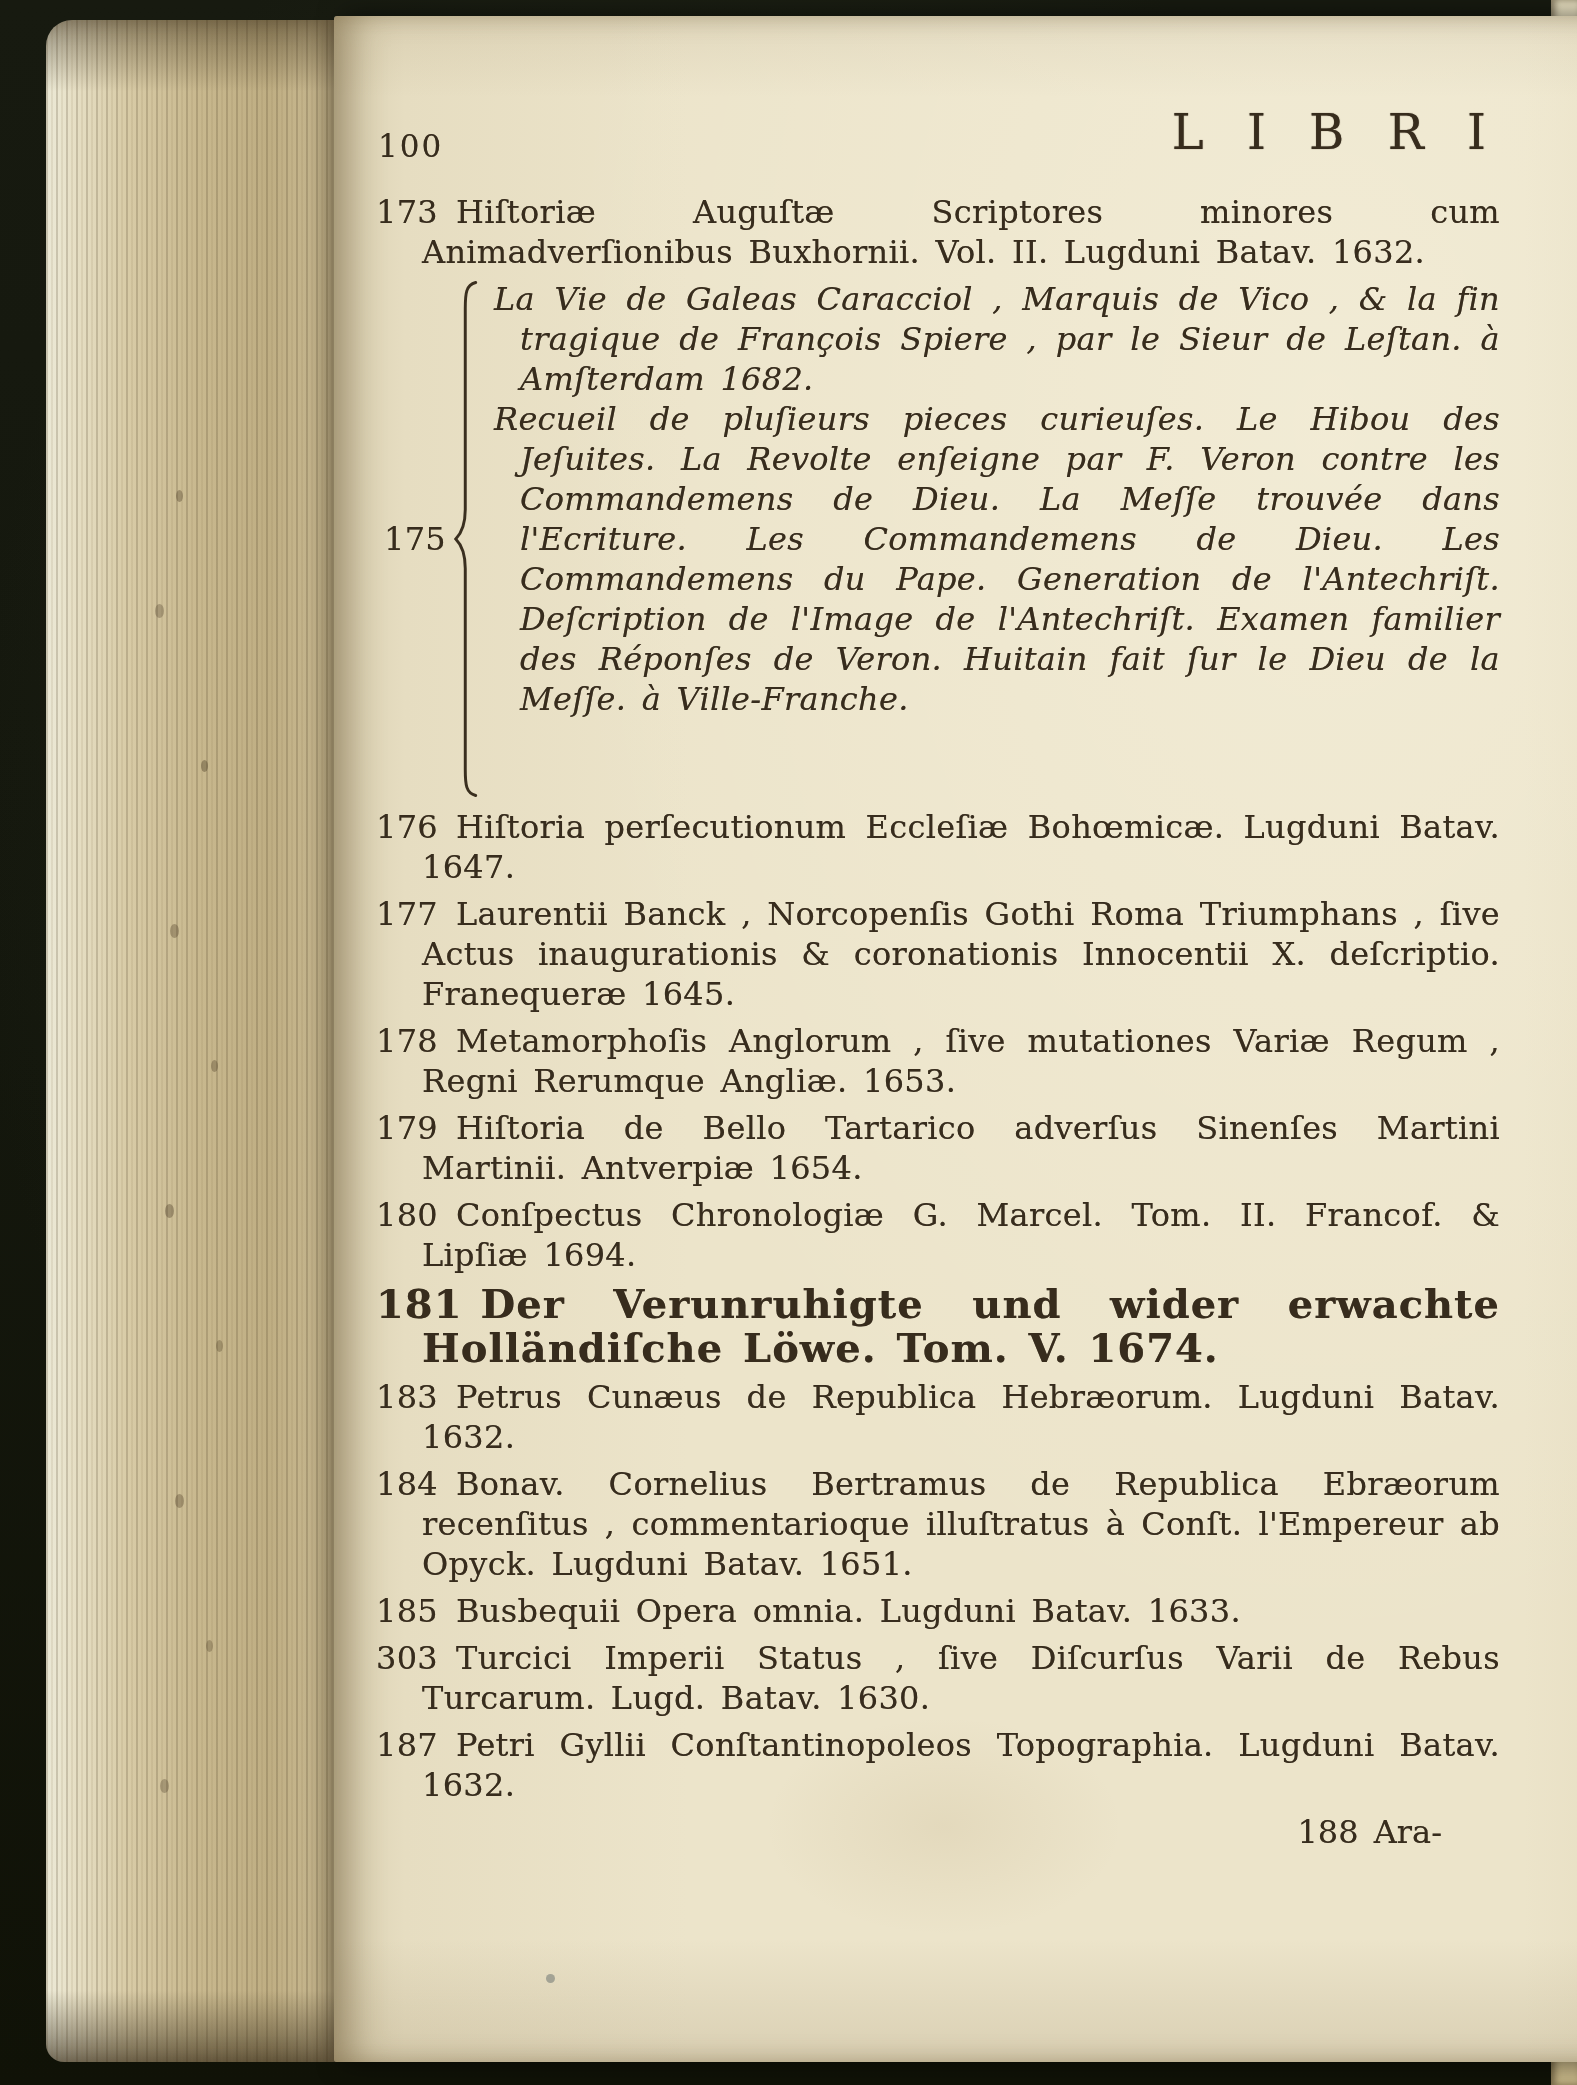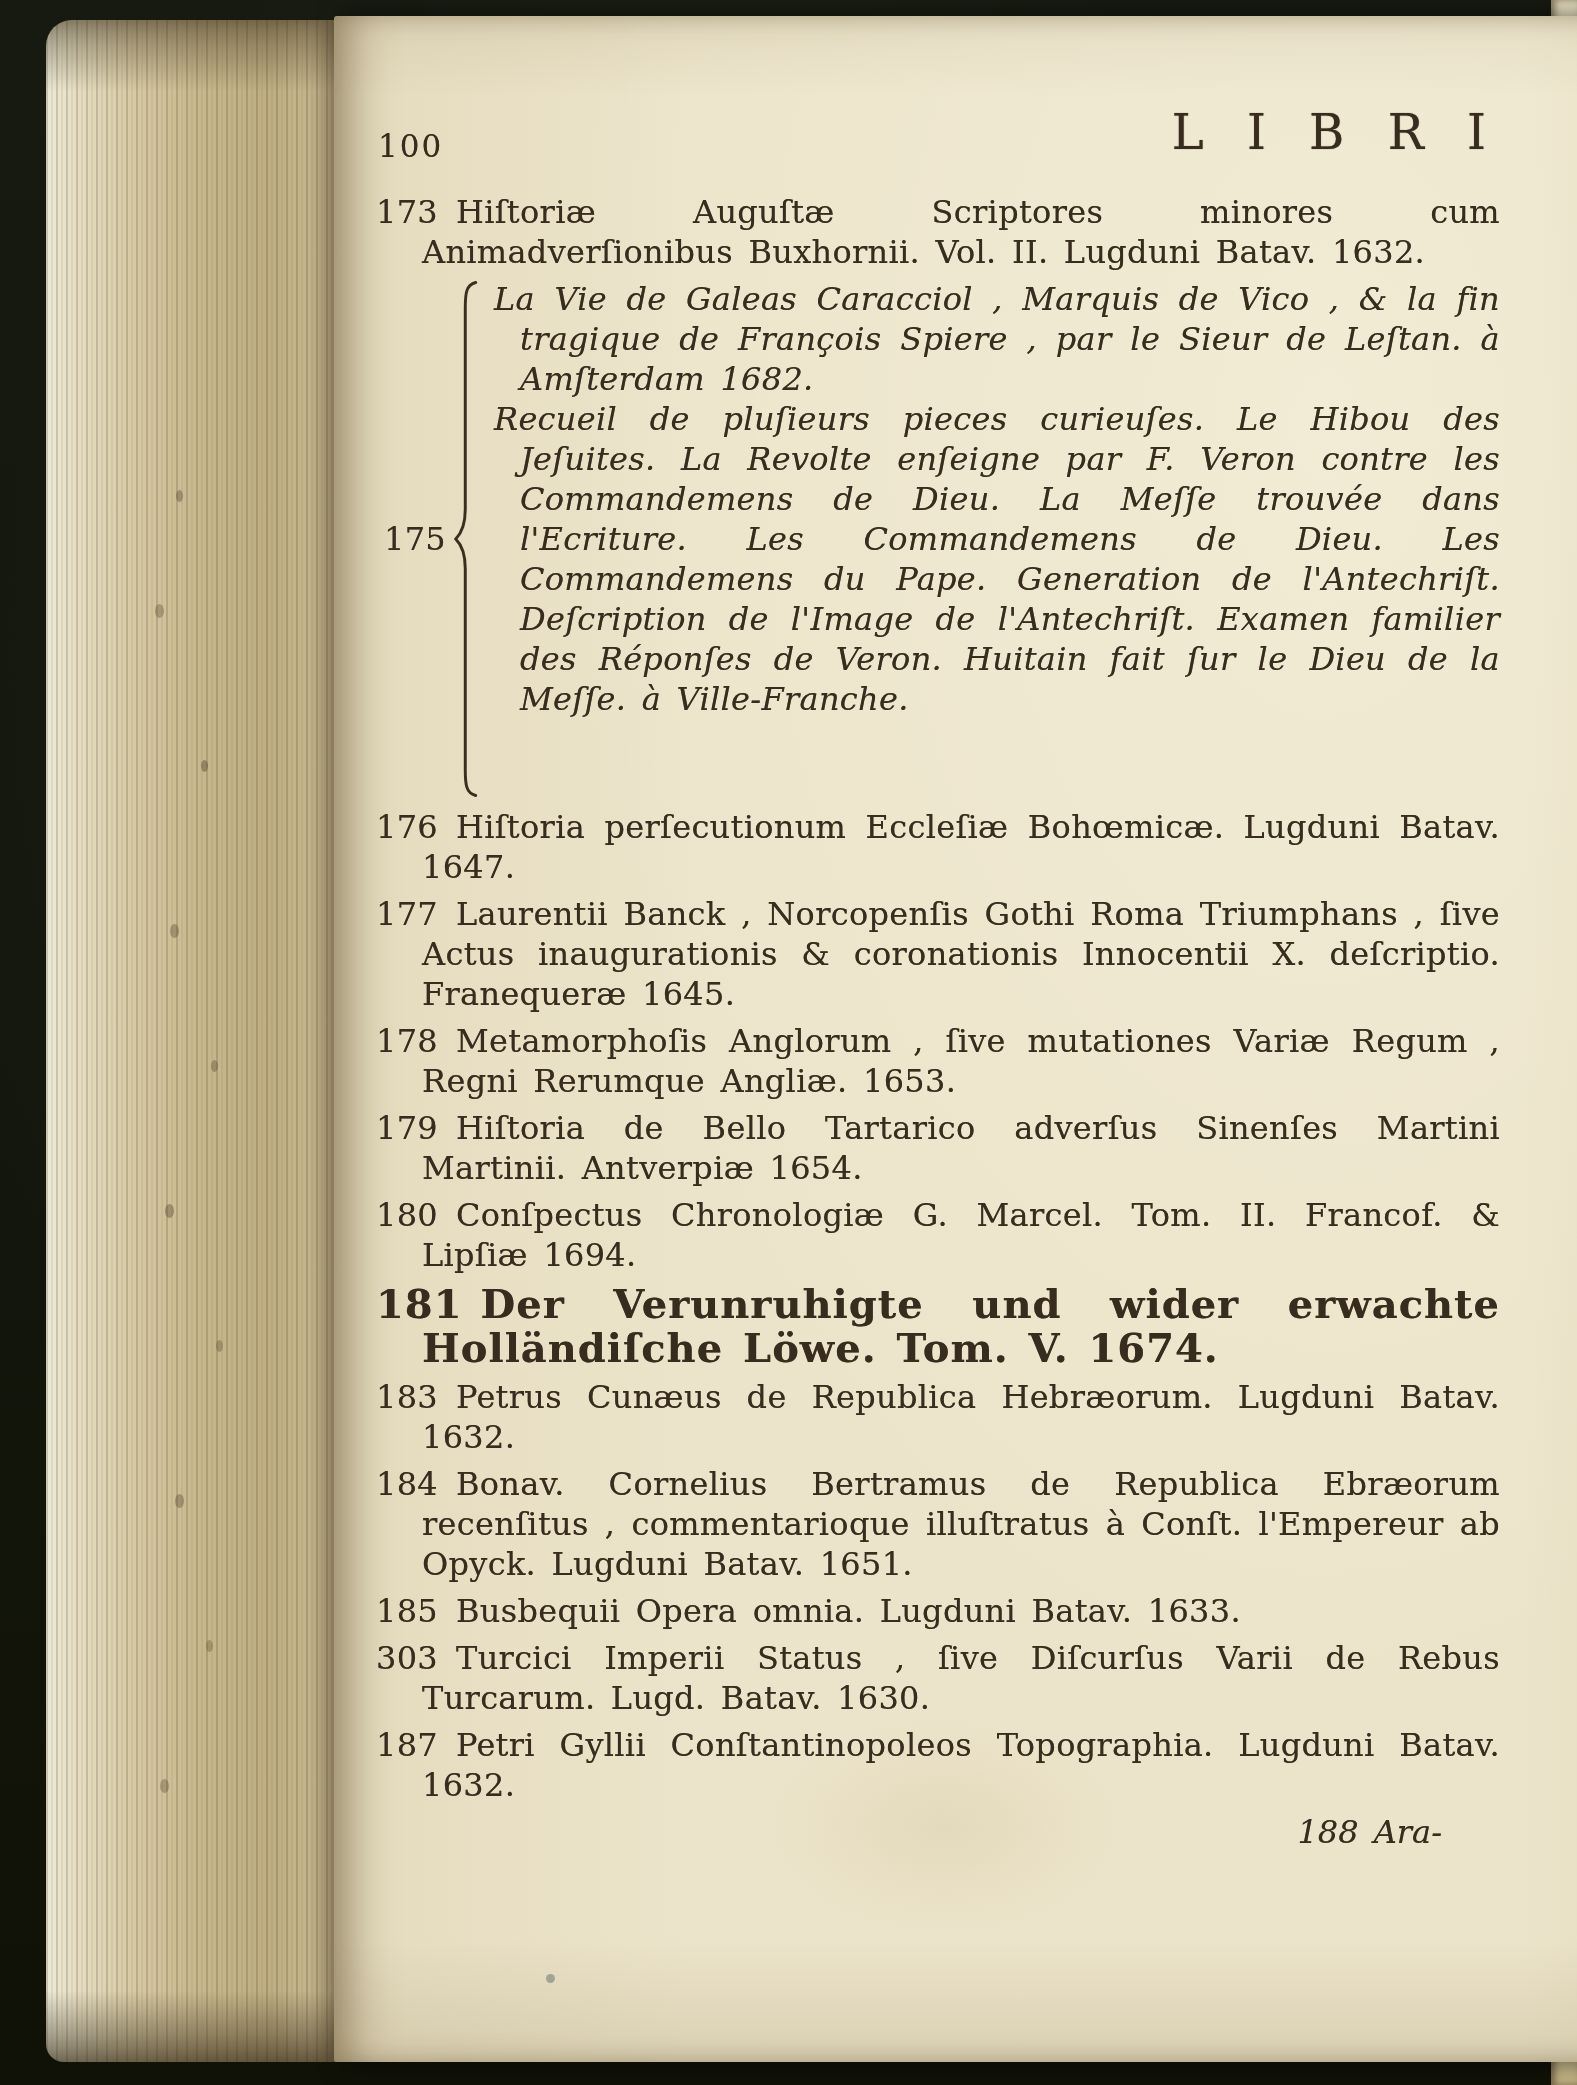--- a/index.html
+++ b/index.html
@@ -114,21 +114,21 @@
   .group .num { flex:0 0 48px; align-self:center; margin:8px; }
   .brace { flex:0 0 26px; margin-right:14px; align-self:stretch; }
   .gitems { flex:1; }
   .gitem {
     padding-left:26px; text-indent:-26px;
     text-align:justify; word-spacing:5px; letter-spacing:0.3px;
   }
 
   .catchword {
     margin-top:4px; padding-right:58px;
-    text-align:right; word-spacing:5px;font-style:italic;
+    text-align:right; word-spacing:5px;
   }
 </style>
 </head>
 <body>
 
 <div id="canvas">
 
   <div class="right-strip"></div>
 
   <div class="book-block">

